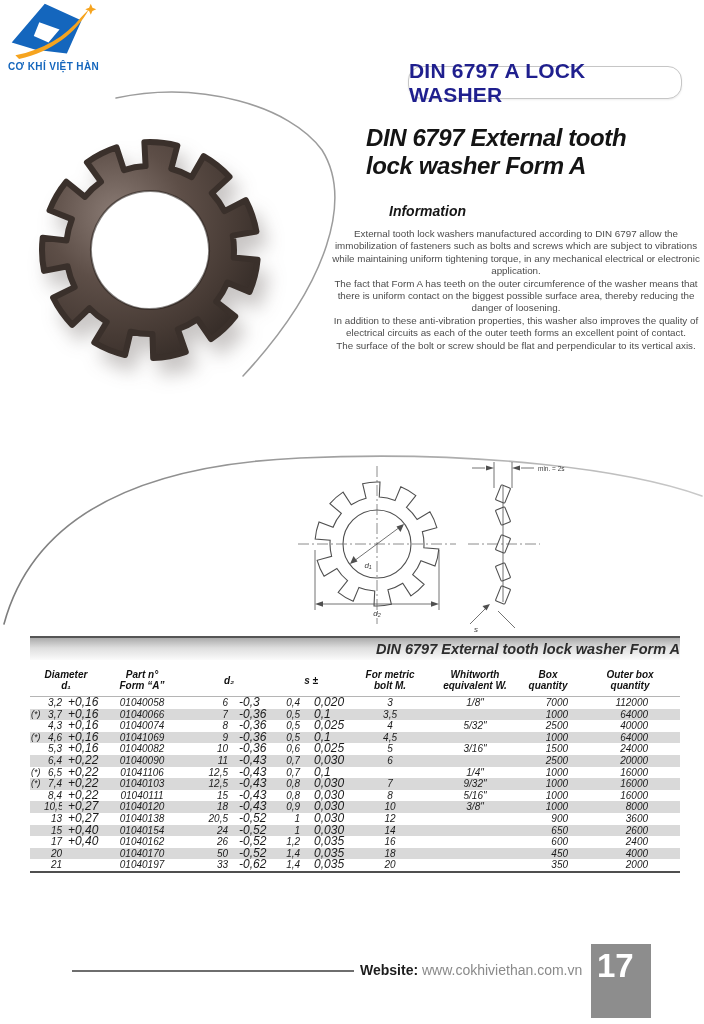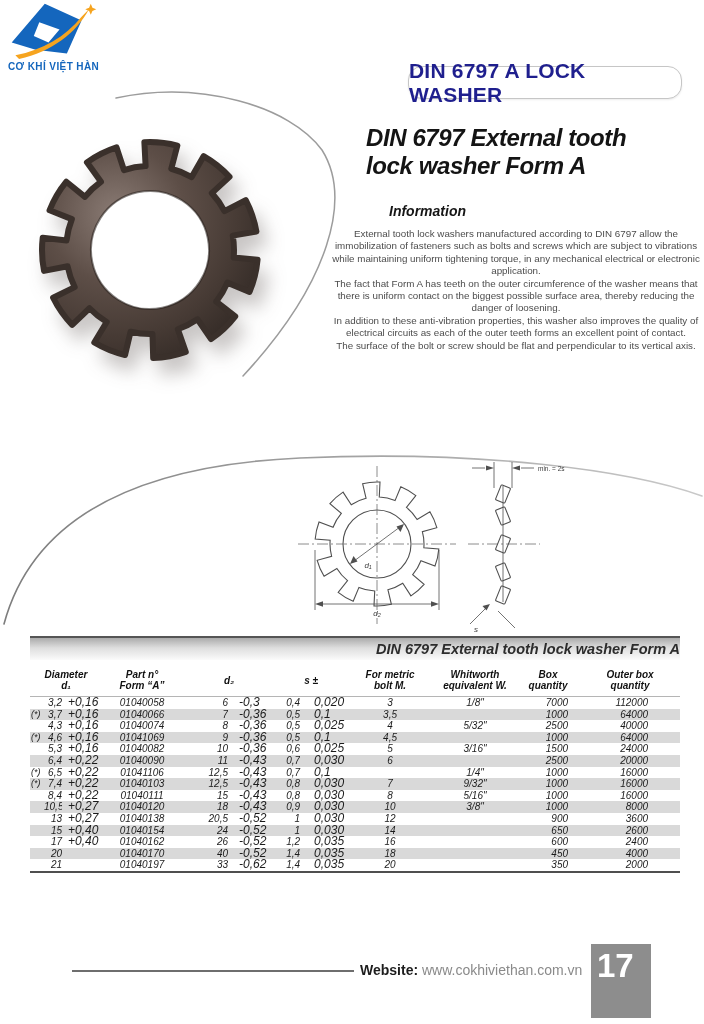--- a/index.html
+++ b/index.html
@@ -411,21 +411,21 @@
             <td class="td-metric">16</td>
             <td class="td-whit"></td>
             <td class="td-box">600</td>
             <td class="td-outer">2400</td>
           </tr>
           <tr class="stripe">
             <td class="td-star"></td>
             <td class="td-d1">20</td>
             <td class="td-tol td-d1tol"></td>
             <td class="td-part">01040170</td>
-            <td class="td-d2">40</td>
+            <td class="td-d2">50</td>
             <td class="td-tol td-d2tol">-0,52</td>
             <td class="td-s">1,4</td>
             <td class="td-tol td-stol">0,035</td>
             <td class="td-metric">18</td>
             <td class="td-whit"></td>
             <td class="td-box">450</td>
             <td class="td-outer">4000</td>
           </tr>
           <tr>
             <td class="td-star"></td>

